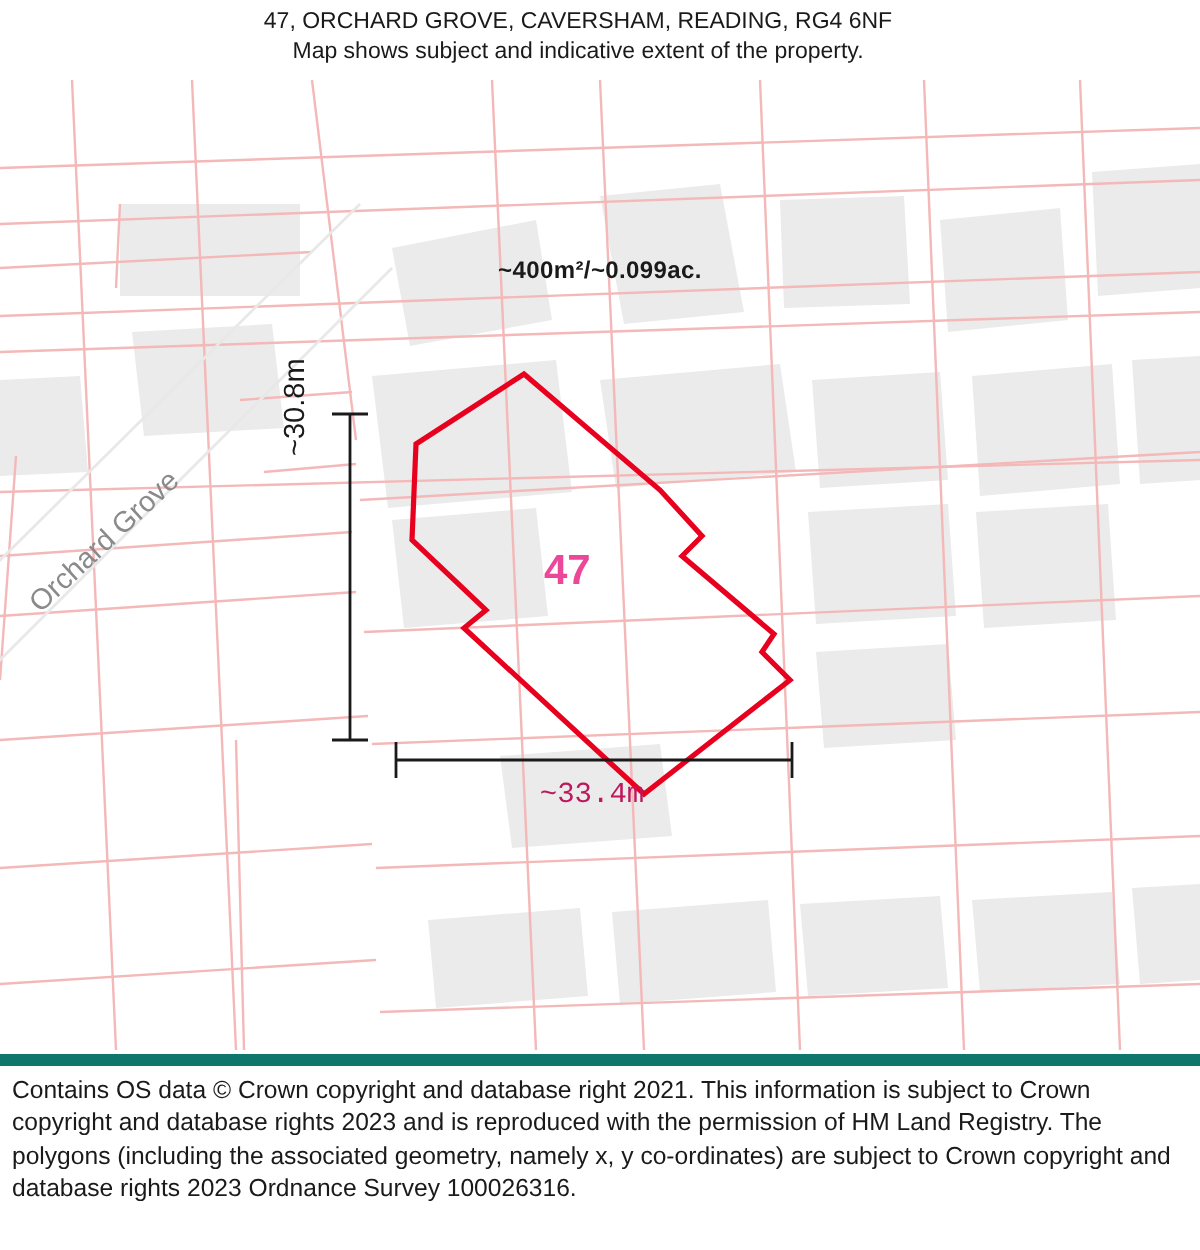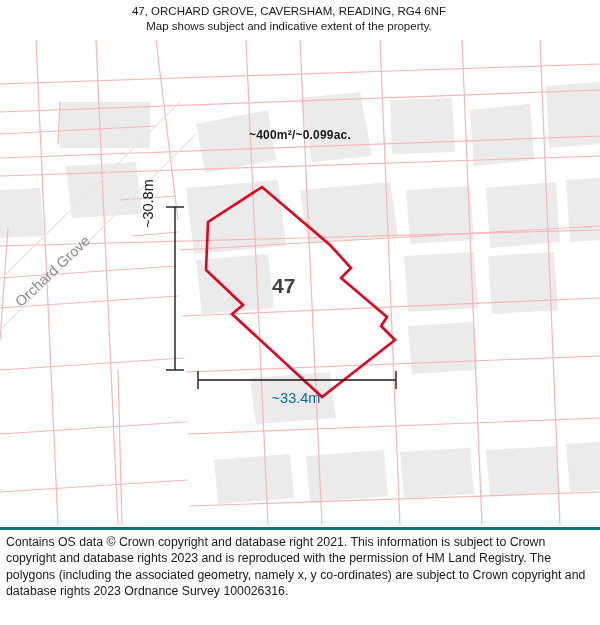--- a/index.html
+++ b/index.html
@@ -69,31 +69,32 @@
     color: #1a1a1a;
     letter-spacing: 0.2px;
   }
 
   .plot-number {
     position: absolute;
     left: 272px;
     top: 234px;
     font-size: 21px;
     font-weight: bold;
-    color: #404040;
+    color: #ec4899;
   }
 
   .dim-horizontal {
     position: absolute;
     left: 196px;
     top: 350px;
     width: 200px;
     text-align: center;
     font-size: 14.5px;
-    color: #0369a1;
+    color: #be185d;
+    font-family: Liberation Mono, monospace;
   }
 
   .dim-vertical {
     position: absolute;
     left: 140px;
     top: 188px;
     font-size: 14.5px;
     color: #1a1a1a;
     transform: rotate(-90deg);
     transform-origin: left top;
@@ -113,21 +114,21 @@
 
   
   .footer {
     position: absolute;
     left: 0;
     top: 527px;
     width: 600px;
     height: 98px;
     padding: 4px 6px 0 6px;
     box-sizing: border-box;
-    border-top: 3px solid #0f766e;
+    border-top: 6px solid #0f766e;
   }
   .footer p {
     margin: 0;
     font-size: 12.3px;
     line-height: 16.4px;
     color: #1a1a1a;
   }
 </style>
 </head>
 <body>

